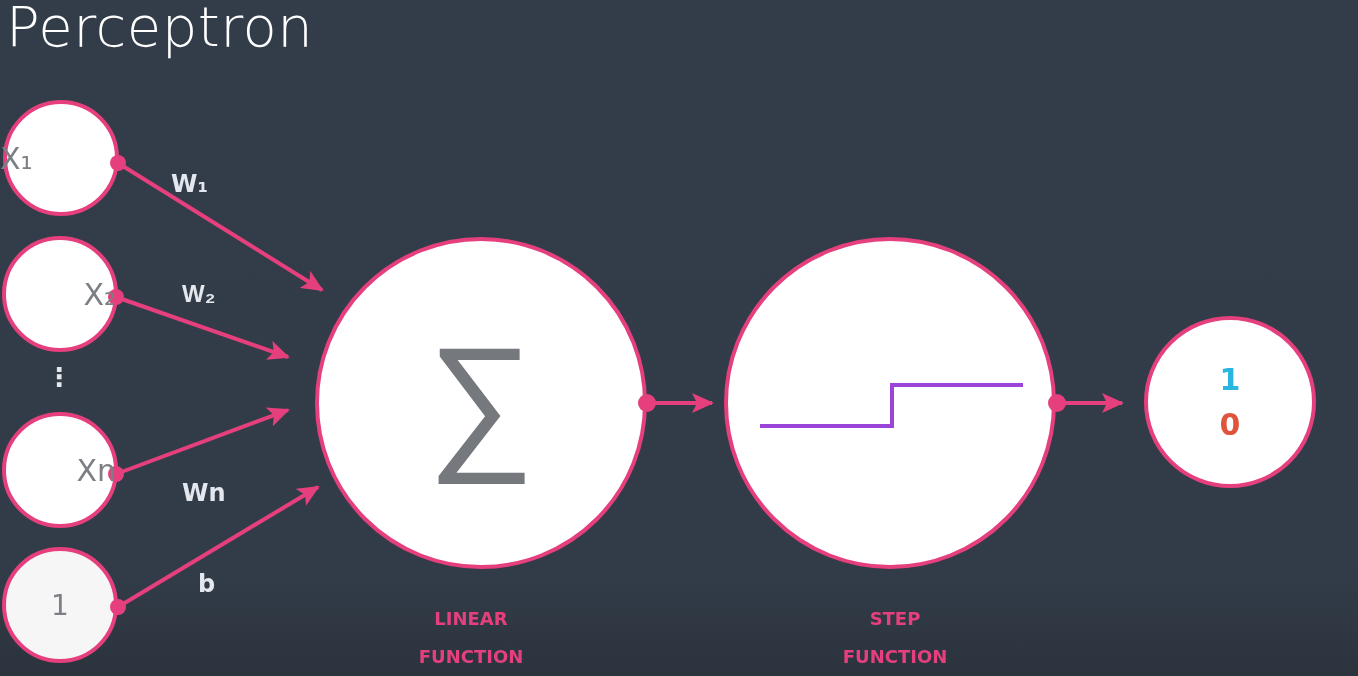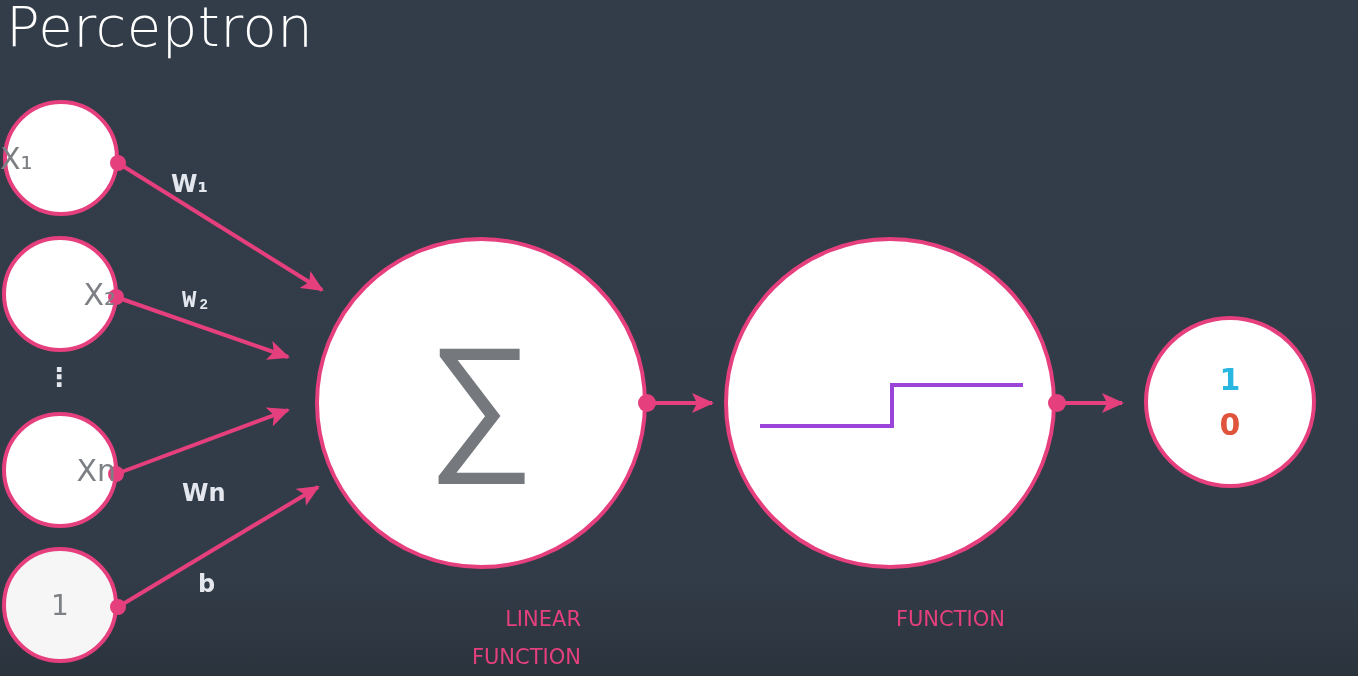--- a/index.html
+++ b/index.html
@@ -9,23 +9,23 @@
     font-family: "Liberation Sans", "DejaVu Sans", sans-serif;
   }
   .title {
     position:absolute; left:6px; top:-6px;
     font-family: "DejaVu Sans", sans-serif; font-weight:200;
     font-size:56px; color:#ffffff; letter-spacing:0.5px;
     -webkit-text-stroke: 0px;
   }
   svg.diagram { position:absolute; left:0; top:0; }
   .caption {
-    position:absolute; text-align:right; color:#e5407d;
-    font-family:"DejaVu Sans", sans-serif; font-size:21px; line-height:38px;
-    font-weight:normal;
+    position:absolute; text-align:center; color:#e5407d;
+    font-family:"DejaVu Sans", sans-serif; font-size:18px; line-height:38px;
+    font-weight:bold;
   }
 </style>
 </head>
 <body>
 
 <div class="title">Perceptron</div>
 
 <svg class="diagram" width="1358" height="676" viewBox="0 0 1358 676">
   <defs>
     <marker id="arrow" markerWidth="10" markerHeight="10" refX="8" refY="5" orient="auto" markerUnits="userSpaceOnUse">
@@ -79,28 +79,29 @@
 </svg>
 
 <div style="position:absolute;left:0;top:141px;width:112px;text-align:left;font-size:30px;color:#7c7f84;font-family:'DejaVu Sans',sans-serif;">X₁</div>
 <div style="position:absolute;left:4px;top:277px;width:112px;text-align:right;font-size:30px;color:#7c7f84;font-family:'DejaVu Sans',sans-serif;">X₂</div>
 <div style="position:absolute;left:4px;top:453px;width:112px;text-align:right;font-size:30px;color:#7c7f84;font-family:'DejaVu Sans',sans-serif;">Xn</div>
 <div style="position:absolute;left:4px;top:589px;width:112px;text-align:center;font-size:28px;color:#7c7f84;font-family:'DejaVu Sans',sans-serif;">1</div>
 
 <div style="position:absolute;left:44px;top:362px;width:30px;text-align:center;font-size:26px;color:#e4e8ee;font-weight:bold;font-family:'DejaVu Sans',sans-serif;">⋮</div>
 
 <div style="position:absolute;left:171px;top:170px;font-size:24px;color:#e4e8ee;font-weight:bold;font-family:'DejaVu Sans',sans-serif;">W₁</div>
-<div style="position:absolute;left:182px;top:287px;font-size:24px;color:#e4e8ee;font-weight:bold;font-family:Liberation Mono, monospace;">W₂</div>
+<div style="position:absolute;left:182px;top:280px;font-size:24px;color:#e4e8ee;font-weight:bold;font-family:Liberation Sans, sans-serif;">W₂</div>
 <div style="position:absolute;left:182px;top:455px;font-size:24px;color:#e4e8ee;font-weight:bold;font-family:'DejaVu Sans',sans-serif;margin-top:24px;">Wn</div>
 <div style="position:absolute;left:198px;top:570px;font-size:24px;color:#e4e8ee;font-weight:bold;font-family:'DejaVu Sans',sans-serif;">b</div>
 
 <div style="position:absolute;left:421px;top:310px;width:120px;text-align:center;font-size:150px;line-height:180px;color:#75787d;font-family:'DejaVu Sans',sans-serif;font-weight:200;">∑</div>
 
 <div style="position:absolute;left:1200px;top:362px;width:60px;text-align:center;font-size:30px;font-weight:bold;color:#29b6e0;font-family:'DejaVu Sans',sans-serif;">1</div>
 <div style="position:absolute;left:1200px;top:407px;width:60px;text-align:center;font-size:30px;font-weight:bold;color:#e0533c;font-family:'DejaVu Sans',sans-serif;">0</div>
 
 <div class="caption" style="left:361px;top:600px;width:220px;">
   <div>LINEAR</div>
   <div>FUNCTION</div>
 </div>
 <div class="caption" style="left:785px;top:600px;width:220px;">
+  <div>STEP</div>
   <div>FUNCTION</div>
 </div>
 
 </body></html>

